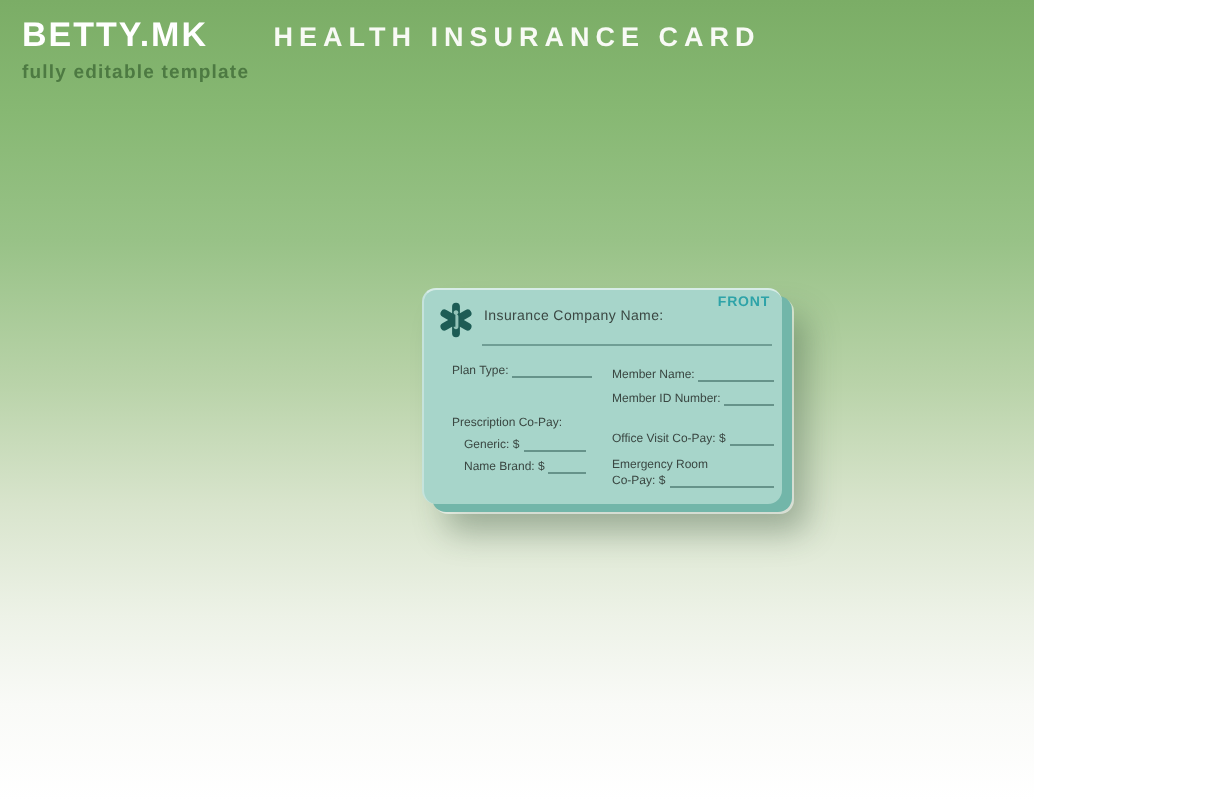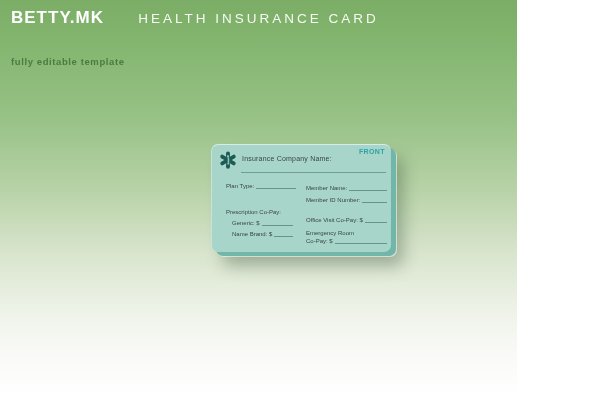--- a/index.html
+++ b/index.html
@@ -16,26 +16,25 @@
   
   .logo {
     position:absolute; left:11px; top:8px;
     font-size:17px; font-weight:bold; letter-spacing:1px;
     color:#ffffff;
   }
   .tagline {
     position:absolute; left:11px; top:31px;
     font-size:9.5px; font-weight:bold; letter-spacing:0.6px;
     color:#4d7a42;
-    margin-top:25px;
   }
   .page-title {
     position:absolute; left:0; right:0; top:11px;
     text-align:center;
-    font-size:13.5px; font-weight:normal; letter-spacing:3px;
+    font-size:13.5px; font-weight:bold; letter-spacing:3px;
     color:#f8faf5;
   }
   .ps-badge {
     position:absolute; left:576px; top:8px;
     width:24px; height:24px; border-radius:3px;
     background:#fdfefd;
     display:flex; align-items:center; justify-content:center;
     font-size:16px; font-weight:bold; color:#72a561;
   }
 

